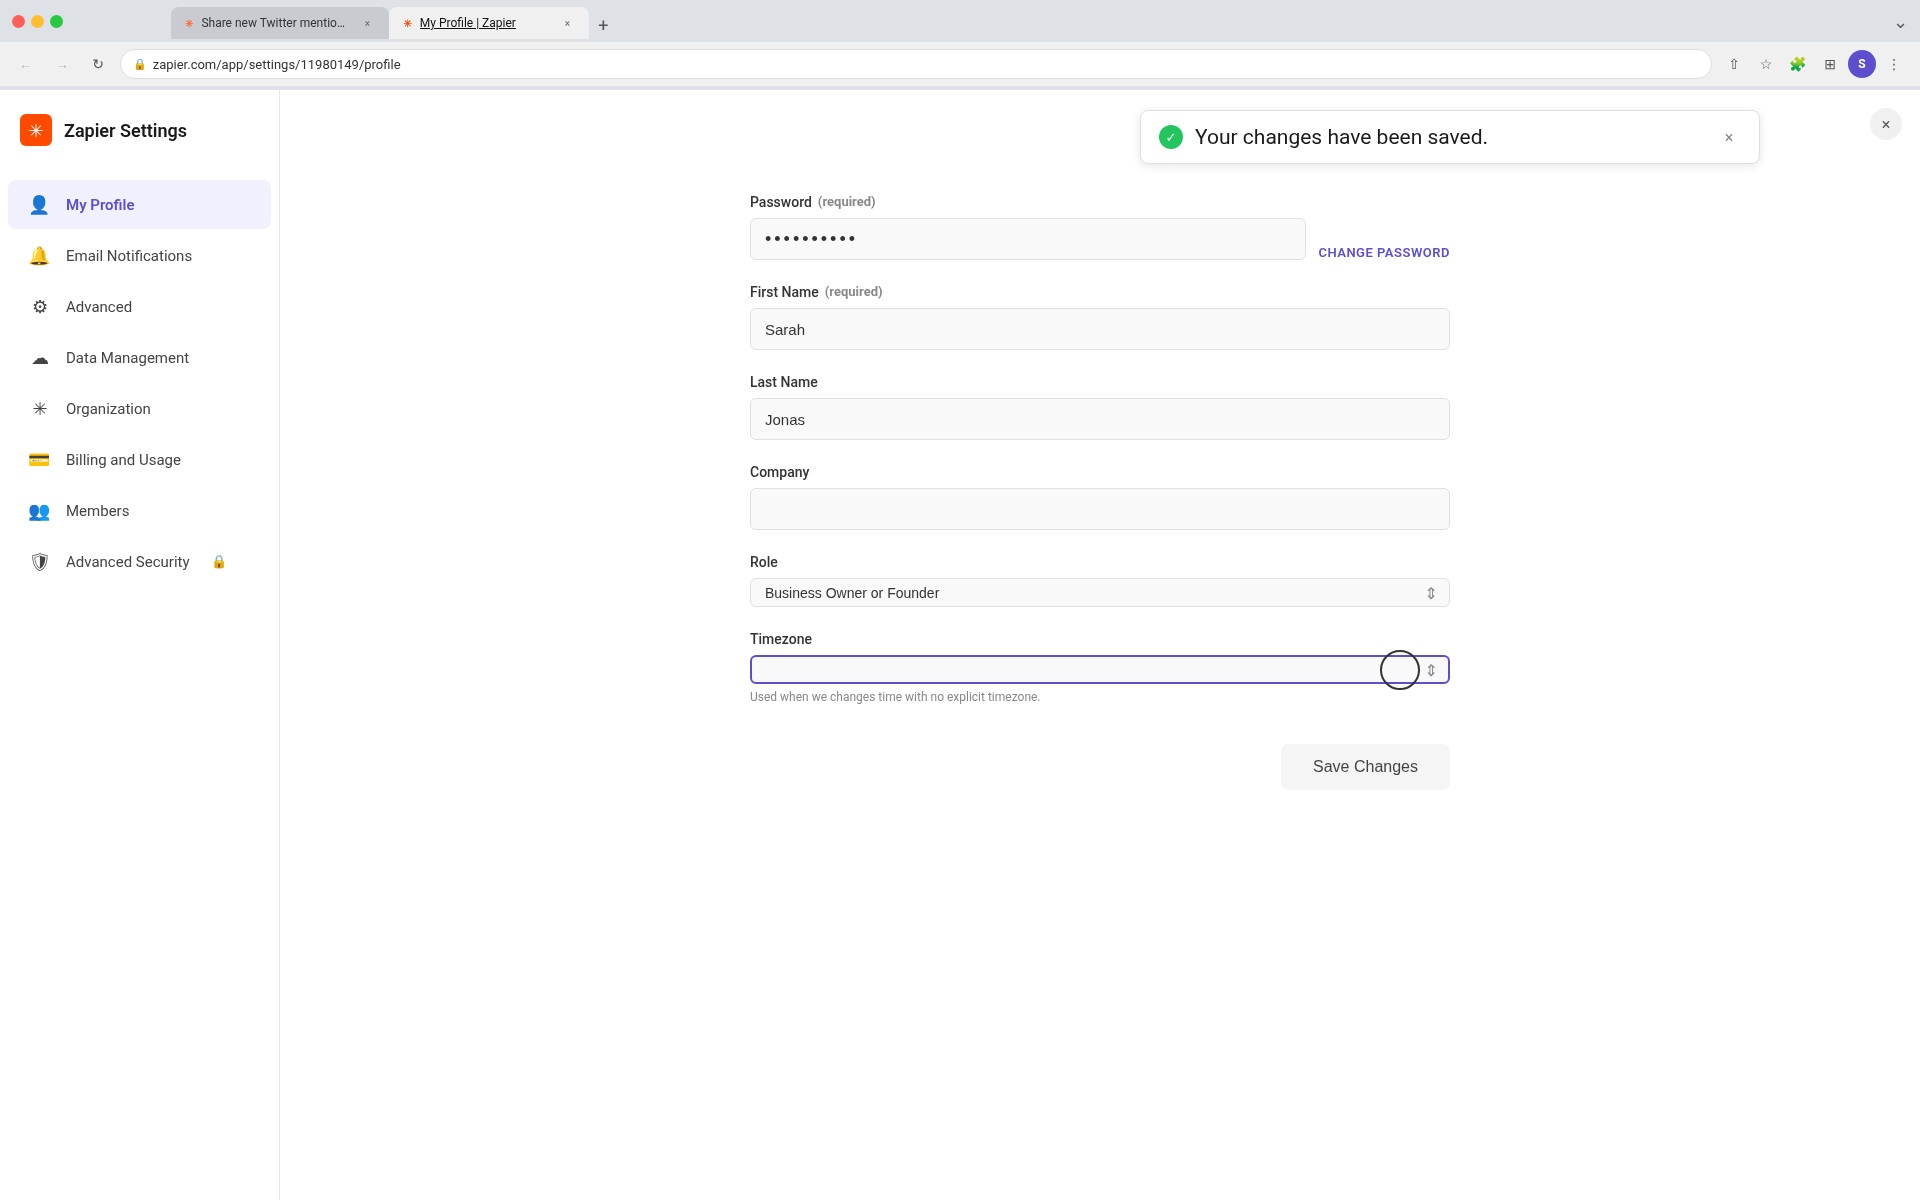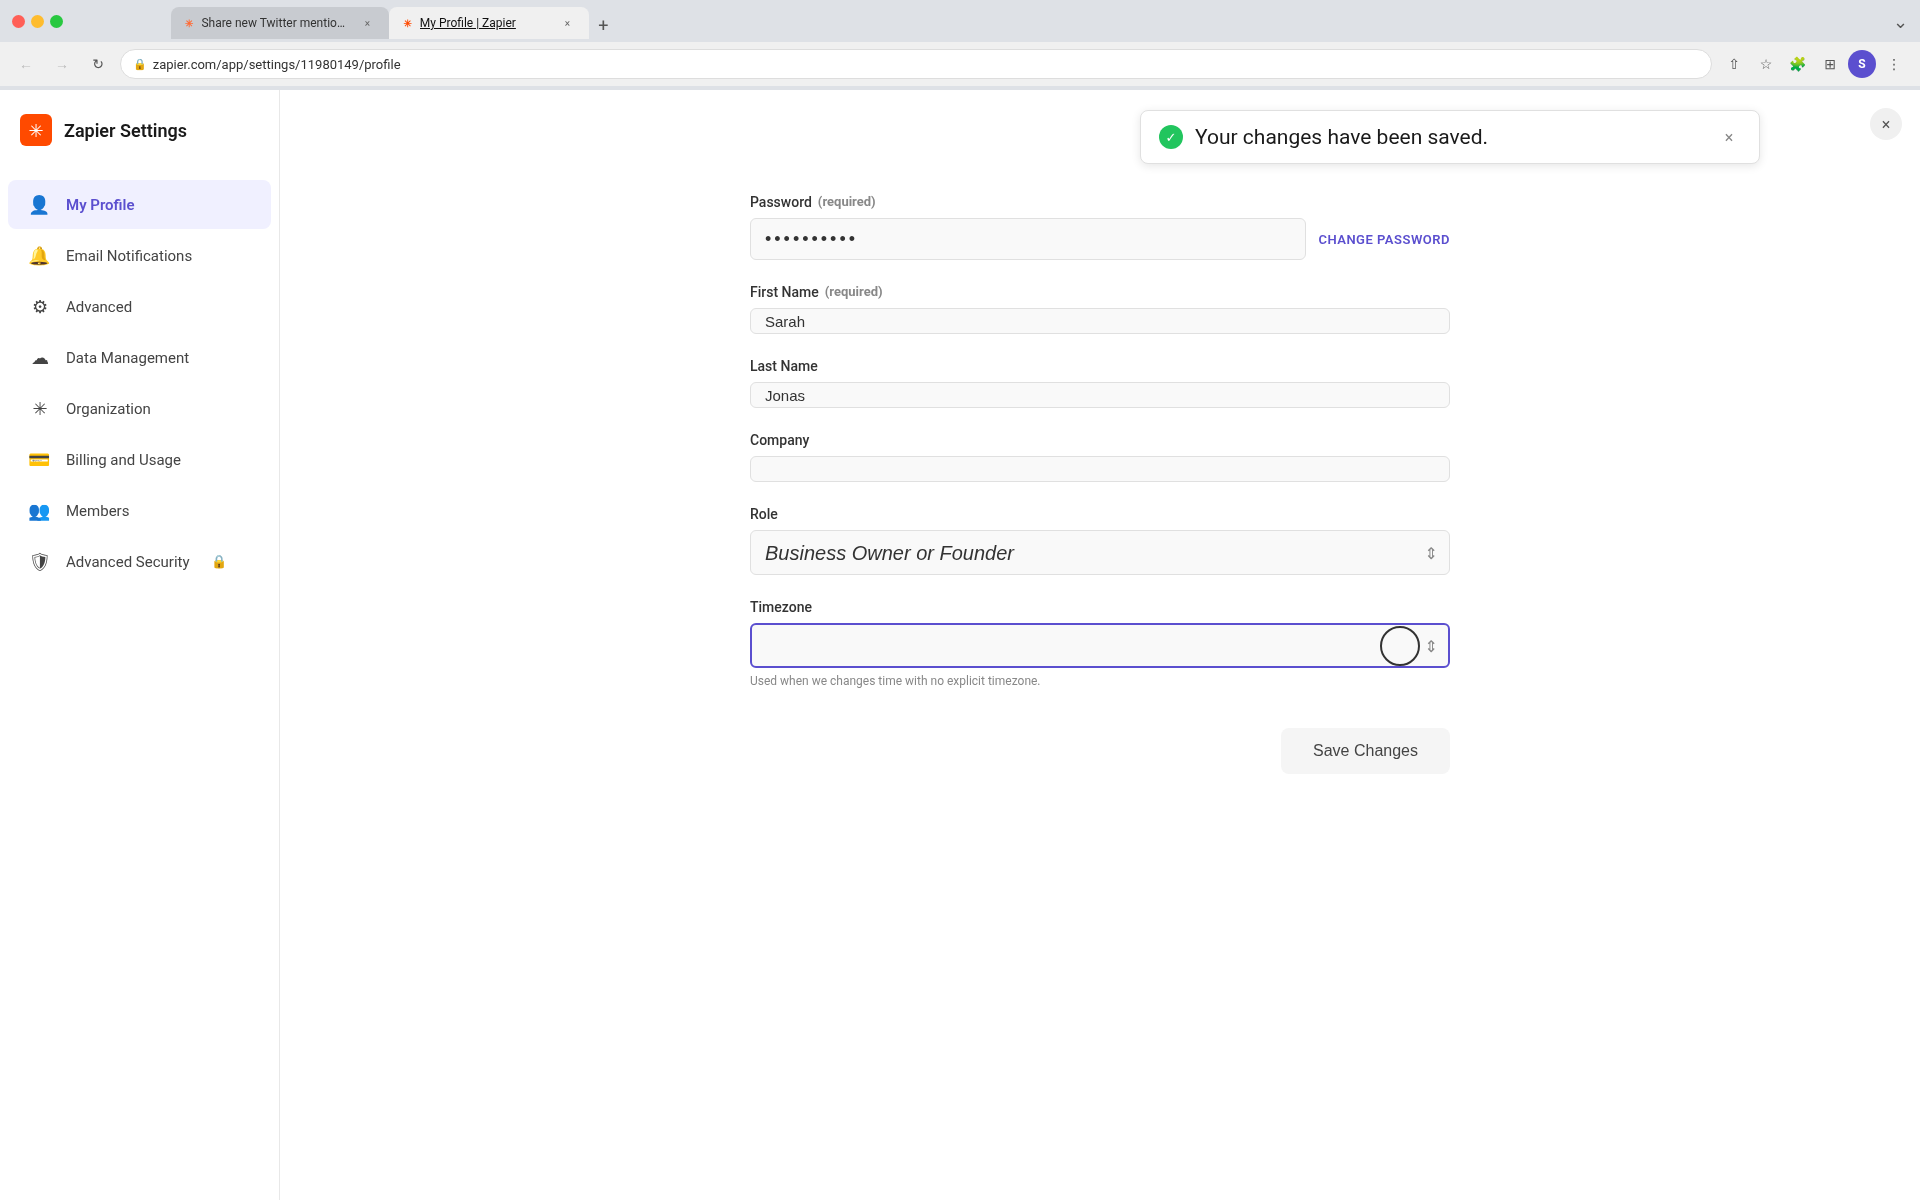--- a/index.html
+++ b/index.html
@@ -297,33 +297,33 @@
       align-items: flex-start;
       gap: 6px;
     }
     .label-required {
       color: #888;
       font-weight: 700;
       font-size: 13px;
     }
     .form-input {
       width: 100%;
-      height: 26px;
+      height: 42px;
       border: 1px solid #e0e0e0;
       border-radius: 6px;
       padding: 0 14px;
       font-size: 15px;
       color: #333;
       background: #f9f9f9;
       outline: none;
     }
 
     .password-group {
       display: flex;
-      align-items: center;
+      align-items: flex-end;
       gap: 12px;
     }
     .password-field {
       flex: 1;
       height: 42px;
       border: 1px solid #e0e0e0;
       border-radius: 6px;
       padding: 0 14px;
       font-size: 18px;
       background: #f9f9f9;
@@ -335,31 +335,30 @@
       font-size: 13px;
       font-weight: 600;
       cursor: pointer;
       text-decoration: none;
       white-space: nowrap;
       letter-spacing: 0.5px;
     }
 
     .form-select {
       width: 100%;
-      height: 45px;
+      height: 29px;
       border: 1px solid #e0e0e0;
       border-radius: 6px;
       padding: 0 14px;
-      font-size: 20px;
+      font-size: 14px;
       color: #333;
       background: #f9f9f9;
       outline: none;
       appearance: none;
       cursor: pointer;
-      font-style: italic;
     }
     .select-wrapper {
       position: relative;
     }
     .select-arrow {
       position: absolute;
       right: 12px;
       top: 50%;
       transform: translateY(-50%);
       color: #888;

